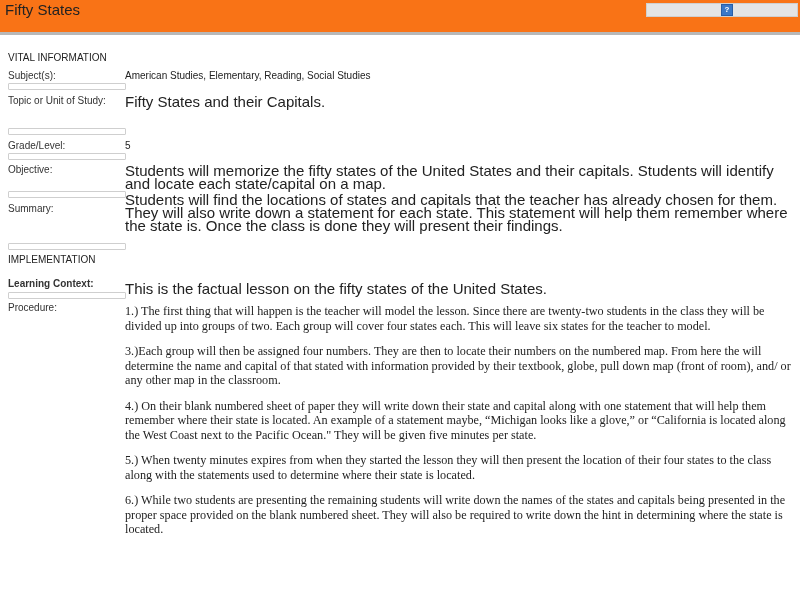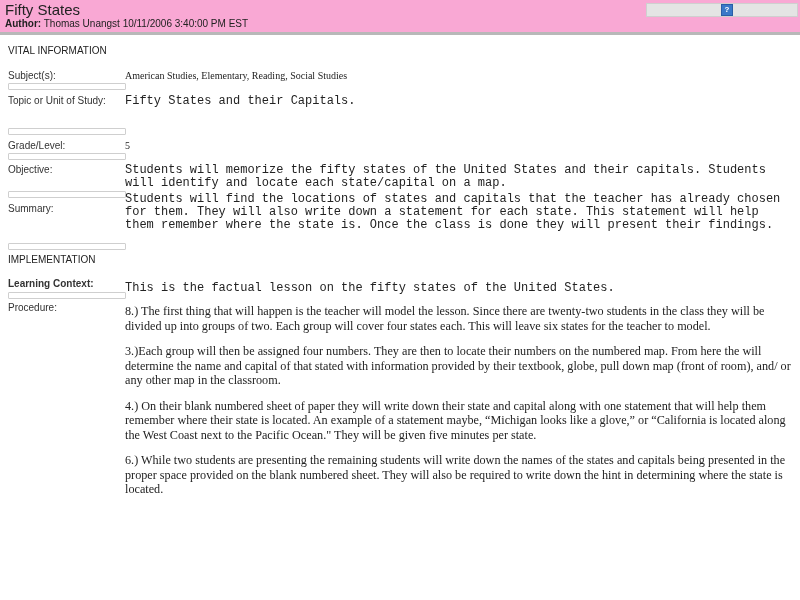--- a/index.html
+++ b/index.html
@@ -4,21 +4,21 @@
 <style>
   html, body { margin: 0; padding: 0; }
   body {
     width: 800px; height: 600px; overflow: hidden;
     background: #ffffff; color: #222;
     font-family: "Liberation Sans", sans-serif;
     position: relative;
   }
   .header {
     position: absolute; left: 0; top: 0; width: 800px; height: 32px;
-    background: #f9a8d4; border-bottom: 3px solid #b8b8b8;
+    background: #f97316; border-bottom: 3px solid #b8b8b8;
   }
   .title {
     position: absolute; left: 5px; top: 1px; font-size: 15px; color: #222;
   }
   .author {
     position: absolute; left: 5px; top: 18px; font-size: 10px; color: #222;
   }
   .author b { font-weight: bold; }
   .toolbar-box {
     position: absolute; left: 646px; top: 3px; width: 150px; height: 12px;
@@ -34,46 +34,42 @@
   }
   .label {
     position: absolute; left: 8px; font-size: 10px; color: #333;
   }
   .sep {
     position: absolute; left: 8px; width: 116px; height: 5px;
     border: 1px solid #cfcfcf; background: #fff; border-radius: 1px;
   }
   .val-sans {
     position: absolute; left: 125px; width: 668px; font-size: 10px; color: #222;
-    font-family: Liberation Serif, serif;
+    font-family: Liberation Sans, sans-serif;
   }
   .val-verd {
-    position: absolute; left: 125px; width: 668px; font-size: 12px; color: #222;
-    font-family: Liberation Mono, monospace; line-height: 13px;
+    position: absolute; left: 125px; width: 668px; font-size: 15px; color: #222;
+    font-family: Liberation Sans, sans-serif; line-height: 13px;
   }
   .proc {
     position: absolute; left: 125px; top: 304px; width: 670px;
     font-family: "Liberation Serif", serif; font-size: 12.2px; line-height: 14.5px; color: #222;
   }
   .proc p { margin: 0 0 11px 0; }
 </style>
 </head>
 <body>
 
 <div class="header">
   <div class="title">Fifty States</div>
-  <div class="author">
-    <b>Author:</b>
-    <span>Thomas Unangst  10/11/2006 3:40:00 PM EST</span>
-  </div>
   <div class="toolbar-box"></div>
   <div class="help-icon">?</div>
 </div>
 
-<div class="section-head" style="top:45px;">VITAL INFORMATION</div>
+<div class="section-head" style="top:52px;">VITAL INFORMATION</div>
 
 <div class="label" style="top:70px;">Subject(s):</div>
 <div class="val-sans" style="top:70px;">American Studies, Elementary, Reading, Social Studies</div>
 <div class="sep" style="top:83px;"></div>
 
 <div class="label" style="top:95px;">Topic or Unit of Study:</div>
 <div class="val-verd" style="top:95px;">Fifty States and their Capitals.</div>
 <div class="sep" style="top:128px;"></div>
 
 <div class="label" style="top:140px;">Grade/Level:</div>
@@ -89,17 +85,18 @@
 <div class="sep" style="top:243px;"></div>
 
 <div class="section-head" style="top:254px;">IMPLEMENTATION</div>
 
 <div class="label" style="top:278px;font-weight:bold;">Learning Context:</div>
 <div class="val-verd" style="top:282px;">This is the factual lesson on the fifty states of the United States.</div>
 <div class="sep" style="top:292px;"></div>
 
 <div class="label" style="top:302px;">Procedure:</div>
 <div class="proc">
-  <p>8.)  The first thing that will happen is the teacher will model the lesson.  Since there are twenty-two students in the class they will be divided up into groups of two.  Each group will cover four states each.  This will leave six states for the teacher to model.</p>
+  <p>1.)  The first thing that will happen is the teacher will model the lesson.  Since there are twenty-two students in the class they will be divided up into groups of two.  Each group will cover four states each.  This will leave six states for the teacher to model.</p>
   <p>3.)Each group will then be assigned four numbers.  They are then to locate their numbers on the numbered map.  From here the will determine the name and capital of that stated with information provided by their textbook, globe, pull down map (front of room), and/ or any other map in the classroom.</p>
   <p>4.)  On their blank numbered sheet of paper they will write down their state and capital along with one statement that will help them remember where their state is located.  An example of a statement maybe, “Michigan looks like a glove,” or “California is located along the West Coast next to the Pacific Ocean."  They will be given five minutes per state.</p>
+  <p>5.)  When twenty minutes expires from when they started the lesson they will then present the location of their four states to the class along with the statements used to determine where their state is located.</p>
   <p>6.)  While two students are presenting the remaining students will write down the names of the states and capitals being presented in the proper space provided on the blank numbered sheet.   They will also be required to write down the hint in determining where the state is located.</p>
 </div>
 
 </body></html>

